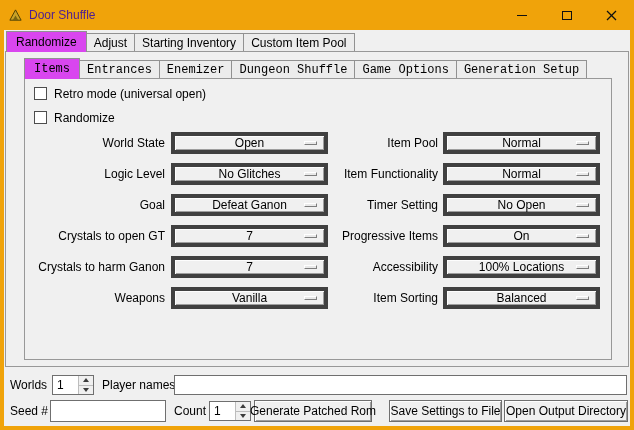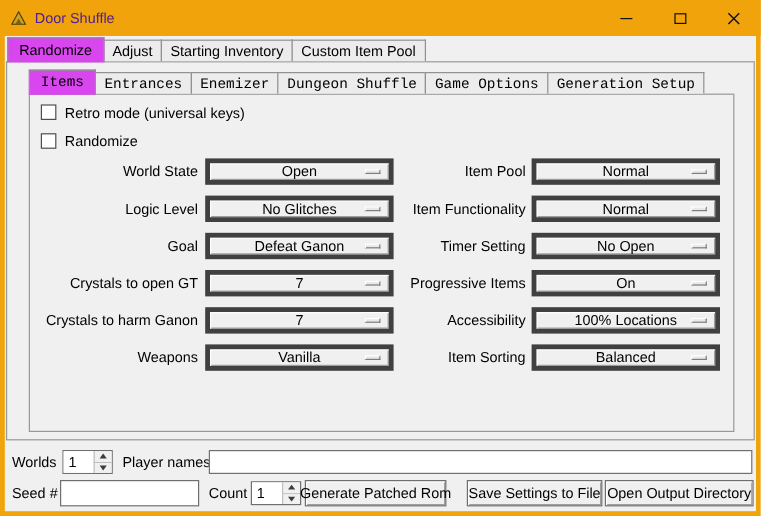--- a/index.html
+++ b/index.html
@@ -112,21 +112,21 @@
         <div class="tab">Enemizer</div>
         <div class="tab">Dungeon Shuffle</div>
         <div class="tab">Game Options</div>
         <div class="tab">Generation Setup</div>
       </div>
 
       <div class="inner-frame">
 
         <div class="check-row" style="top:7px;">
           <span class="checkbox"></span>
-          <span>Retro mode (universal keys)</span>
+          <span>Retro mode (universal open)</span>
         </div>
         <div class="check-row" style="top:31px;">
           <span class="checkbox"></span>
           <span>Randomize</span>
         </div>
 
         <div class="row" style="top:53px;">
           <div class="lbl lbl-left">World State</div>
           <div class="dropdown dd-left">
             <span>Open</span>

